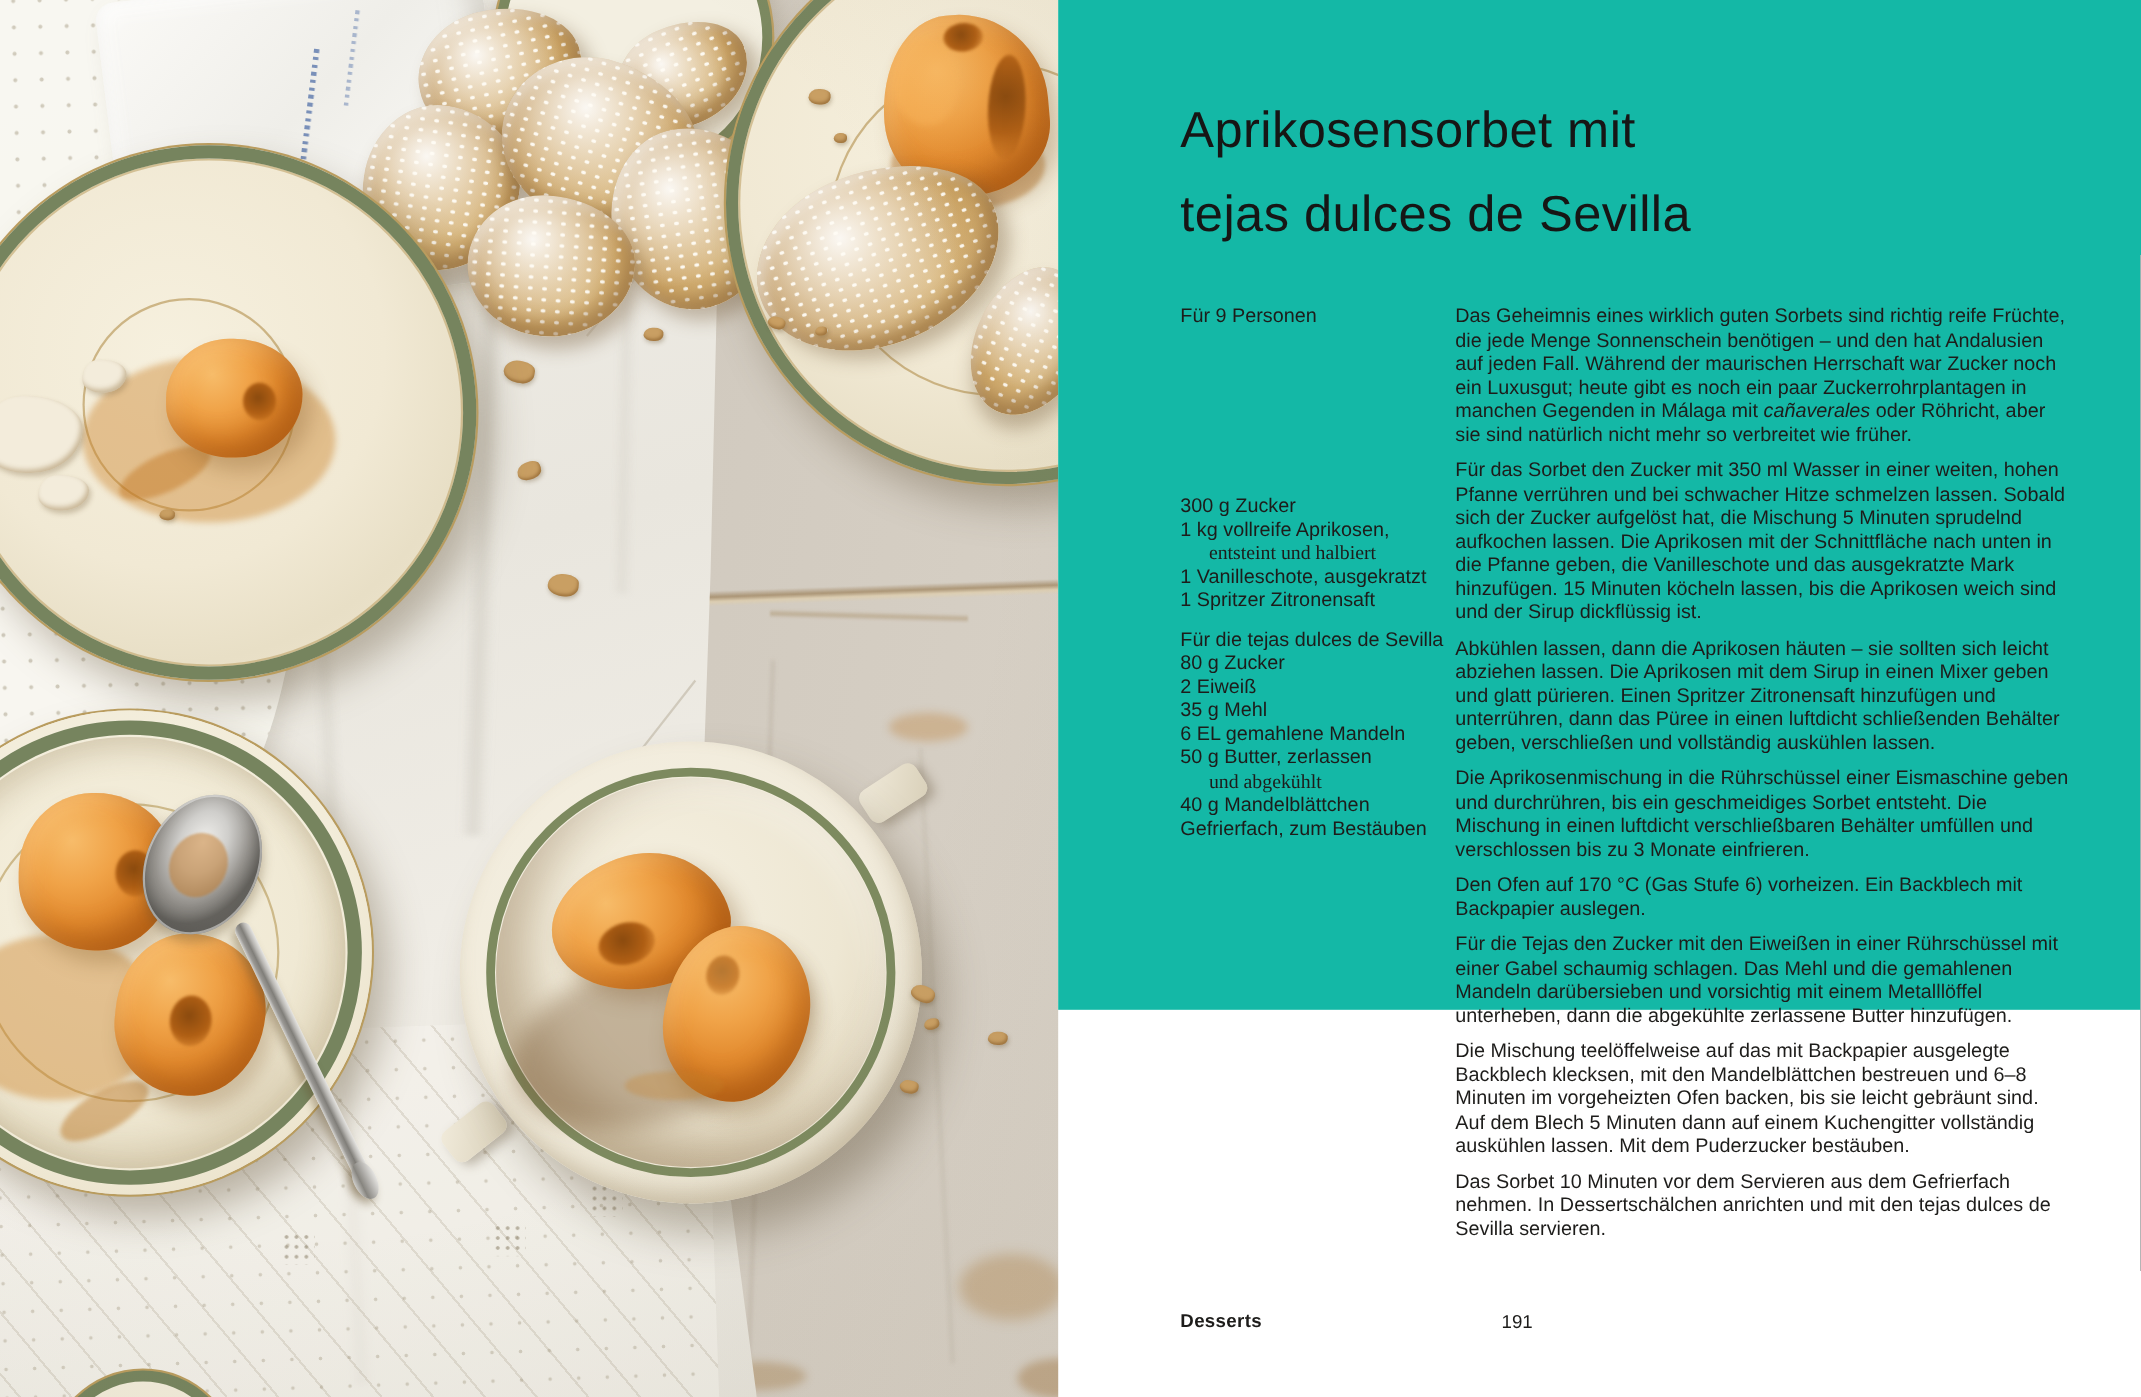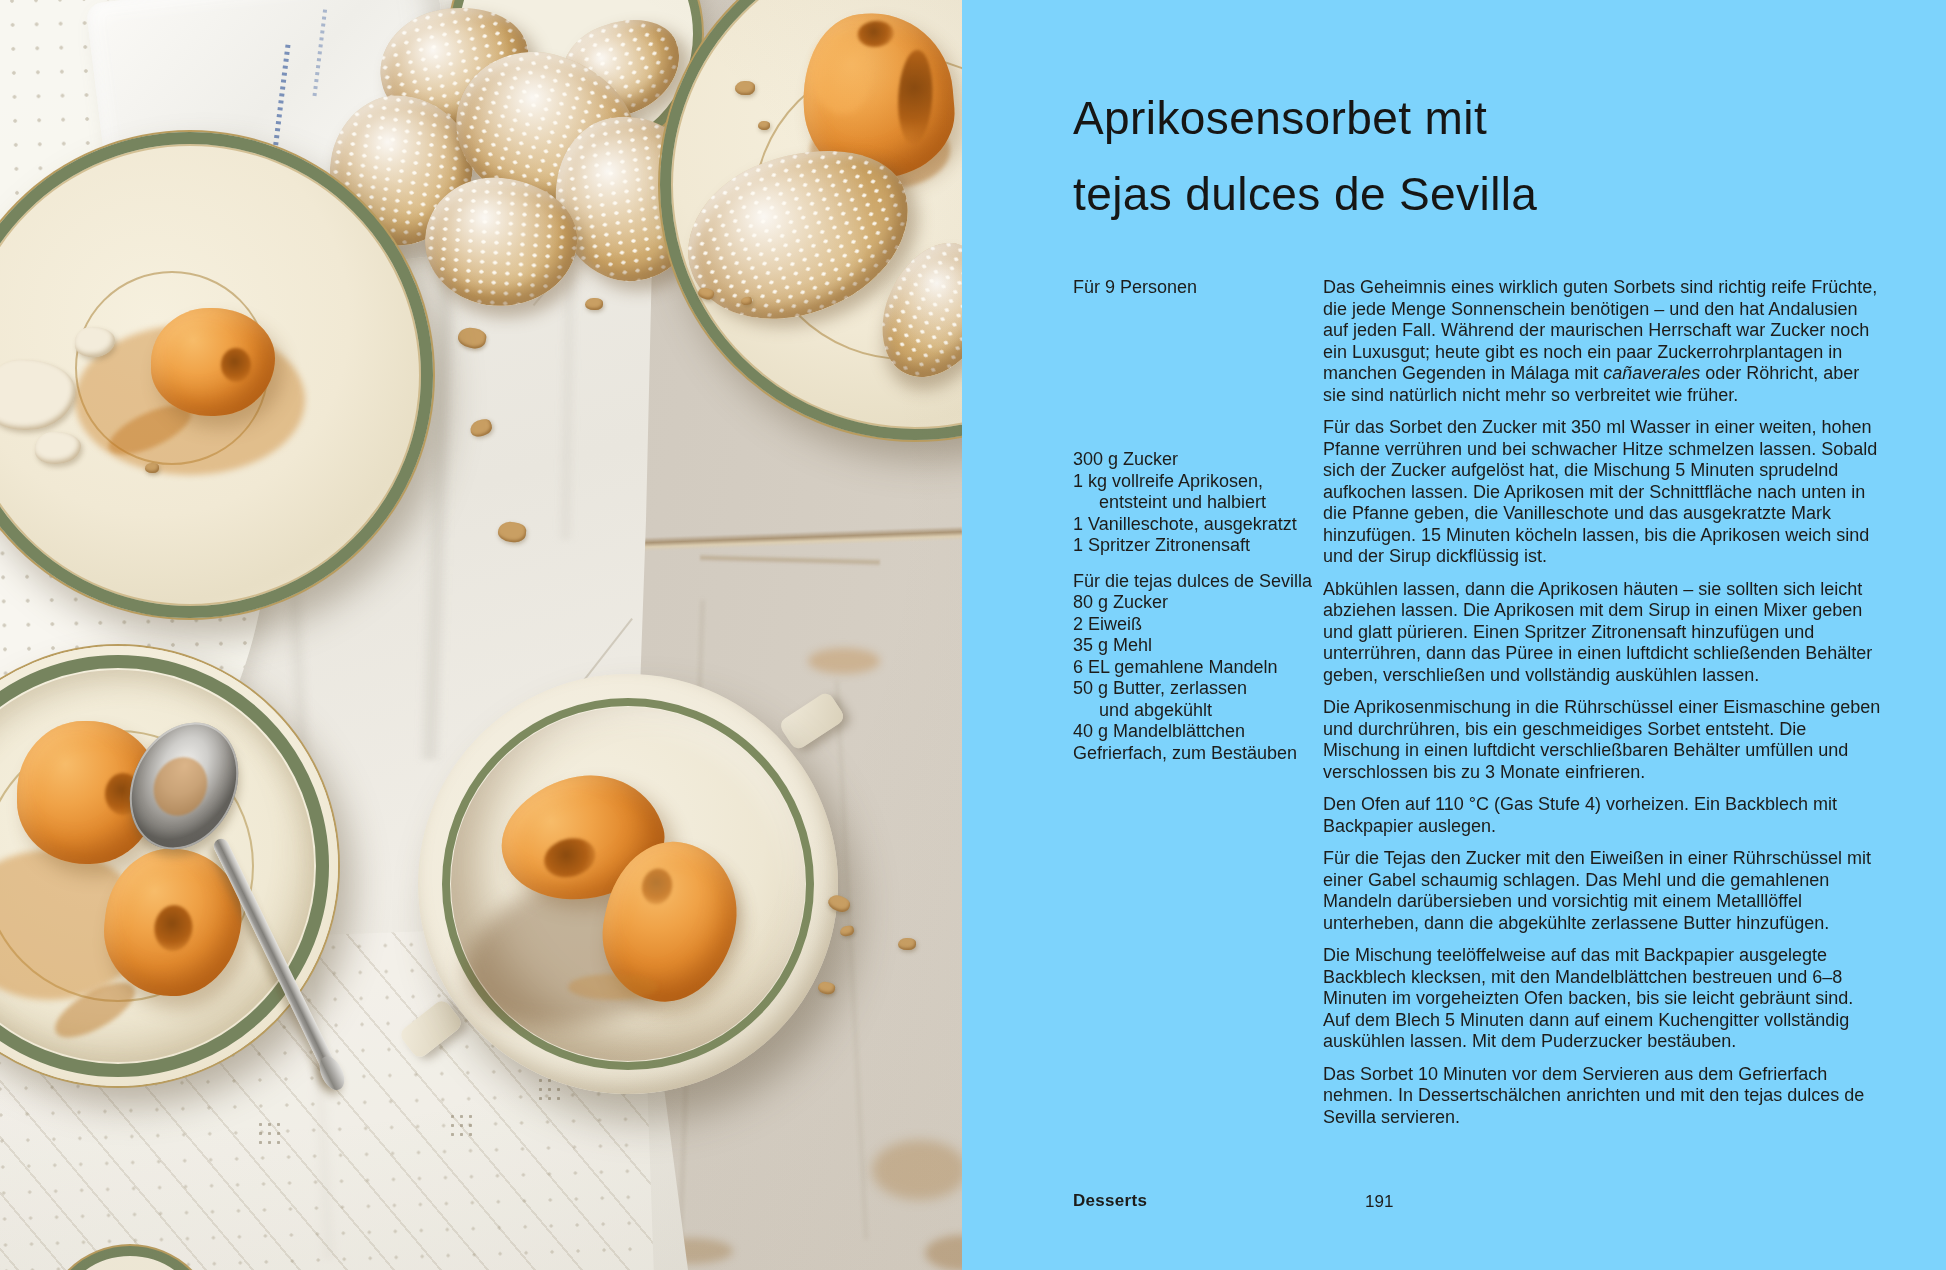--- a/index.html
+++ b/index.html
@@ -69,28 +69,28 @@
   .spoon-handle { border-radius:8px; transform-origin:0 50%;
     background:linear-gradient(180deg,#e6e5e2 0%,#b7b5b1 30%,#807e79 55%,#9b9995 80%,#d6d5d2 100%);
     box-shadow:3px 5px 8px rgba(100,80,45,.4); }
   .spoon-handle::after { content:""; position:absolute; right:-10px; top:-3px; width:36px; height:21px; border-radius:50%;
     background:linear-gradient(180deg,#e6e5e2 0%,#a9a7a3 45%,#87857f 70%,#cfcecb 100%);
     box-shadow:3px 5px 8px rgba(100,80,45,.4); }
 
   .vignette { pointer-events:none; background:radial-gradient(circle at 30% 40%, rgba(0,0,0,0) 60%, rgba(110,95,70,.08) 100%); }
 
   
-  .page { position:absolute; left:962px; top:0; width:984px; height:1270px; background:#7dd3fc; }
+  .page { position:absolute; left:962px; top:0; width:984px; height:918px; background:#14b8a6; }
   .title { position:absolute; left:111px; top:80px; font-size:46px; line-height:76px;
     font-weight:400; letter-spacing:.4px; color:#161615; }
   .title span { display:block; }
   .serves { position:absolute; left:111px; top:277px; font-size:18px; line-height:21.5px; }
   .ingredients { position:absolute; left:111px; top:449px; font-size:18px; line-height:21.5px; white-space:nowrap; }
   .ingredients .subhead { margin-top:14px; }
-  .ingredients .indent { padding-left:26px; }
+  .ingredients .indent { padding-left:26px;font-family:Liberation Serif, serif; }
   .method { position:absolute; left:361px; top:277px; width:560px; font-size:18px; line-height:21.5px; }
   .method p { margin:0 0 11px 0; }
   .method em { font-style:italic; }
   .foot-section { position:absolute; left:111px; top:1191px; font-size:17px; font-weight:700; letter-spacing:.3px; }
   .foot-page { position:absolute; left:403px; top:1192px; font-size:17px; }
 </style>
 </head>
 <body>
 
 <div class="spread">
@@ -238,21 +238,21 @@
       <div class="indent">und abgekühlt</div>
       <div>40 g Mandelblättchen</div>
       <div>Gefrierfach, zum Bestäuben</div>
     </div>
 
     <div class="method">
       <p><span>Das Geheimnis eines wirklich guten Sorbets sind richtig reife Früchte, die jede Menge Sonnenschein benötigen – und den hat Andalusien auf jeden Fall. Während der maurischen Herrschaft war Zucker noch ein Luxusgut; heute gibt es noch ein paar Zuckerrohrplantagen in manchen Gegenden in Málaga mit </span><em>cañaverales</em><span> oder Röhricht, aber sie sind natürlich nicht mehr so verbreitet wie früher.</span></p>
       <p>Für das Sorbet den Zucker mit 350 ml Wasser in einer weiten, hohen Pfanne verrühren und bei schwacher Hitze schmelzen lassen. Sobald sich der Zucker aufgelöst hat, die Mischung 5 Minuten sprudelnd aufkochen lassen. Die Aprikosen mit der Schnittfläche nach unten in die Pfanne geben, die Vanilleschote und das ausgekratzte Mark hinzufügen. 15 Minuten köcheln lassen, bis die Aprikosen weich sind und der Sirup dickflüssig ist.</p>
       <p>Abkühlen lassen, dann die Aprikosen häuten – sie sollten sich leicht abziehen lassen. Die Aprikosen mit dem Sirup in einen Mixer geben und glatt pürieren. Einen Spritzer Zitronensaft hinzufügen und unterrühren, dann das Püree in einen luftdicht schließenden Behälter geben, verschließen und vollständig auskühlen lassen.</p>
       <p>Die Aprikosenmischung in die Rührschüssel einer Eismaschine geben und durchrühren, bis ein geschmeidiges Sorbet entsteht. Die Mischung in einen luftdicht verschließbaren Behälter umfüllen und verschlossen bis zu 3 Monate einfrieren.</p>
-      <p>Den Ofen auf 110 °C (Gas Stufe 4) vorheizen. Ein Backblech mit Backpapier auslegen.</p>
+      <p>Den Ofen auf 170 °C (Gas Stufe 6) vorheizen. Ein Backblech mit Backpapier auslegen.</p>
       <p>Für die Tejas den Zucker mit den Eiweißen in einer Rührschüssel mit einer Gabel schaumig schlagen. Das Mehl und die gemahlenen Mandeln darübersieben und vorsichtig mit einem Metalllöffel unterheben, dann die abgekühlte zerlassene Butter hinzufügen.</p>
       <p>Die Mischung teelöffelweise auf das mit Backpapier ausgelegte Backblech klecksen, mit den Mandelblättchen bestreuen und 6–8 Minuten im vorgeheizten Ofen backen, bis sie leicht gebräunt sind. Auf dem Blech 5 Minuten dann auf einem Kuchengitter vollständig auskühlen lassen. Mit dem Puderzucker bestäuben.</p>
       <p>Das Sorbet 10 Minuten vor dem Servieren aus dem Gefrierfach nehmen. In Dessertschälchen anrichten und mit den tejas dulces de Sevilla servieren.</p>
     </div>
 
     <div class="foot-section">Desserts</div>
     <div class="foot-page">191</div>
   </div>
 
 </div>

